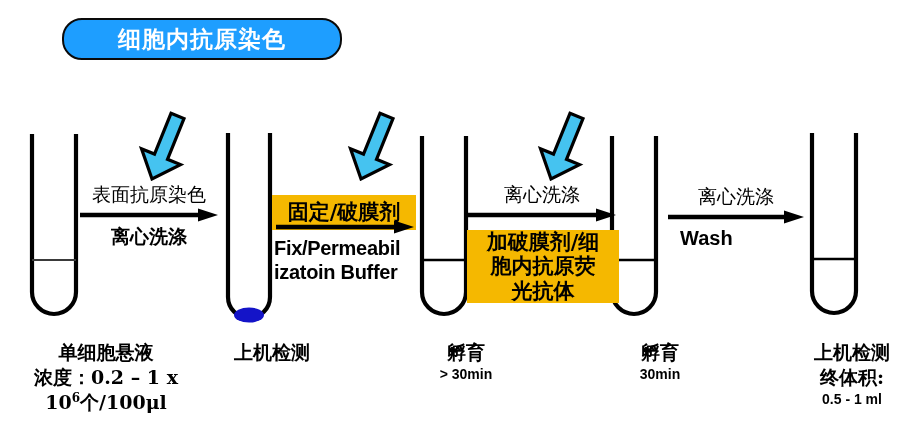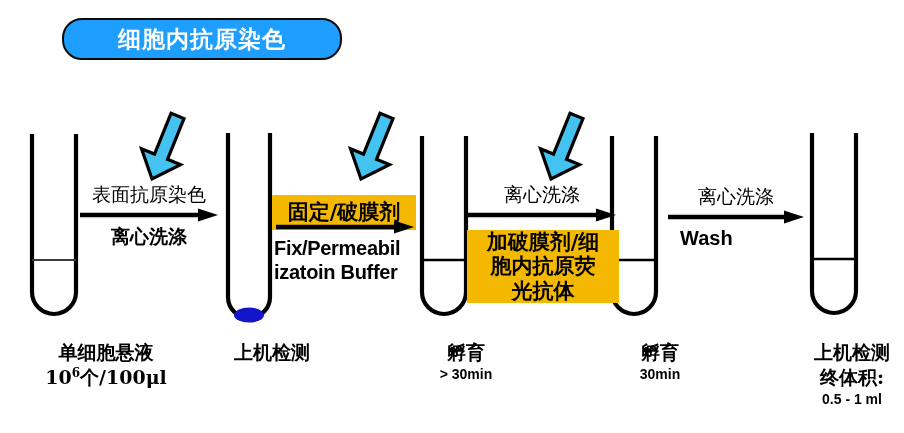--- a/index.html
+++ b/index.html
@@ -250,20 +250,21 @@
         <path d="M118,0.5 L138,7 L118,13.5 Z" fill="#000000"></path>
       </svg>
     </div>
     <div class="step-bottom" style="text-align:left; padding-left:14px;">
       <div class="latin" style="font-family:'Liberation Sans',sans-serif; font-size:20px;">Wash</div>
     </div>
   </div>
 
   <div class="caption" style="left:0px; top:340px; width:172px;">
     <div class="line">单细胞悬液</div>
+    <div class="line">浓度：0.2 – 1 x</div>
     <div class="line">
       <span>10</span><sup>6</sup><span>个/100μl</span>
     </div>
   </div>
 
   <div class="caption" style="left:177px; top:340px; width:150px;">
     <div class="line">上机检测</div>
   </div>
 
   <div class="caption" style="left:376px; top:340px; width:140px;">

